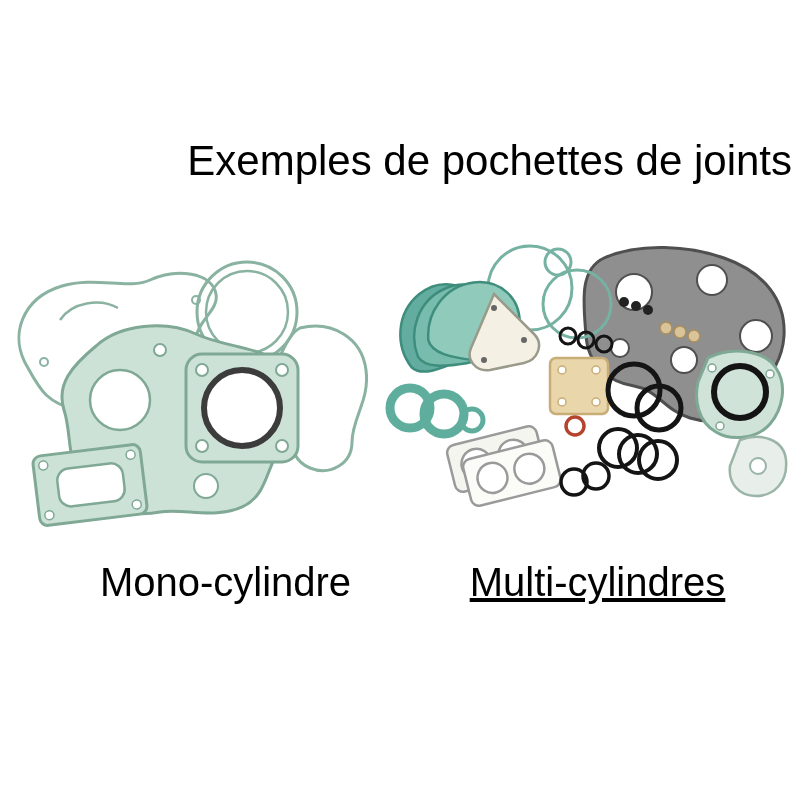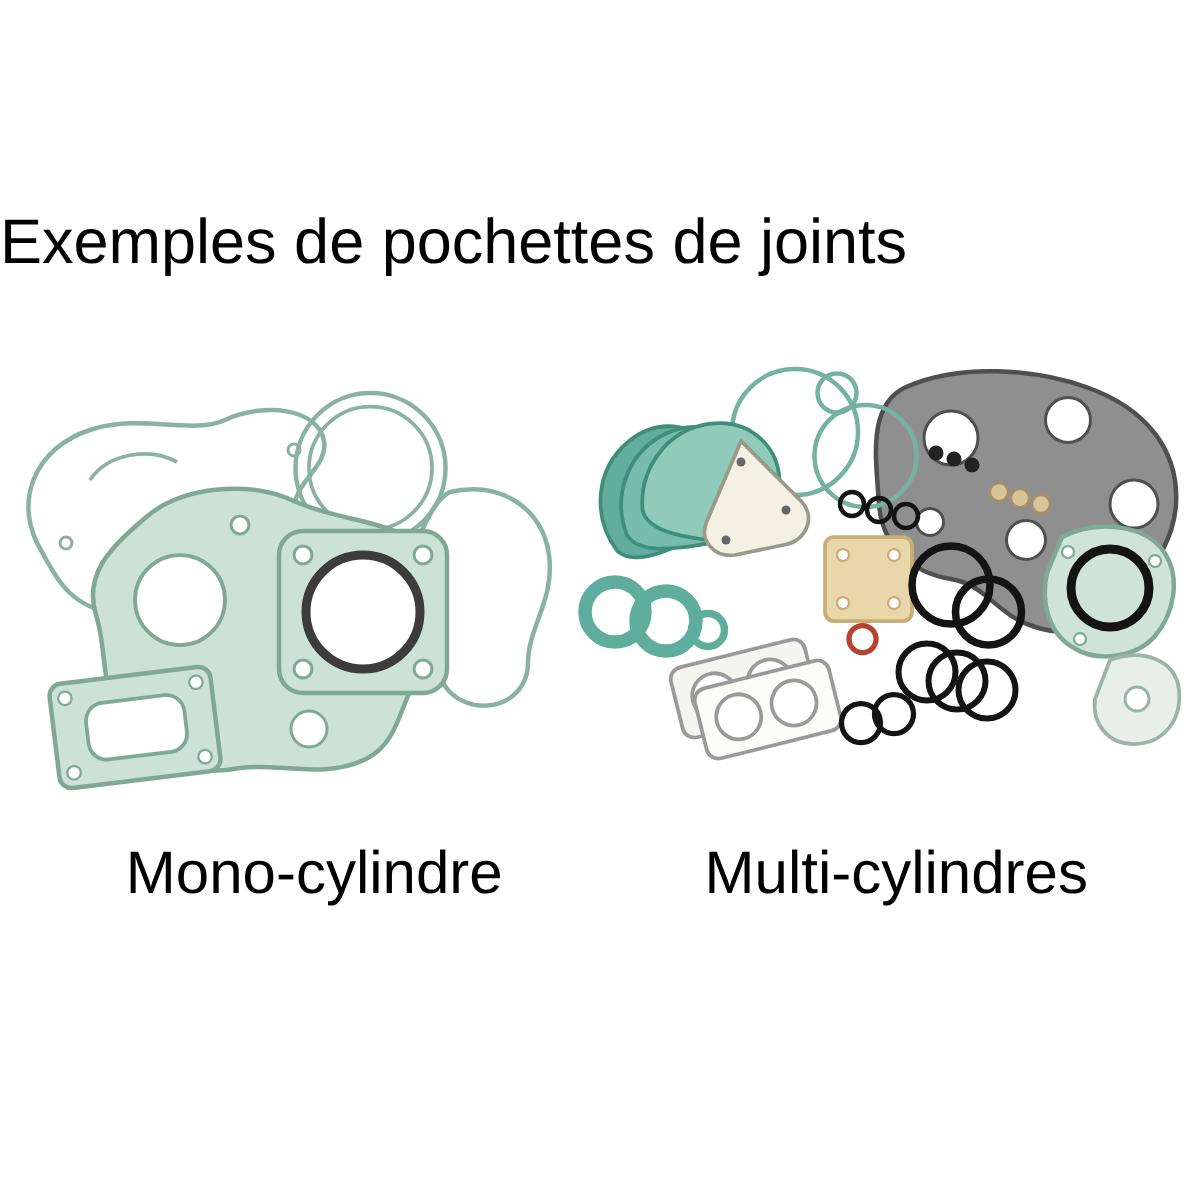--- a/index.html
+++ b/index.html
@@ -14,41 +14,41 @@
     background: #ffffff;
     overflow: hidden;
     font-family: "Liberation Sans", sans-serif;
     color: #000000;
   }
   .title {
     position: absolute;
     top: 136px;
     left: 0;
     width: 792px;
-    text-align: left;
+    text-align: right;
     font-size: 42px;
     line-height: 1.2;
     letter-spacing: 0px;
   }
   .cluster {
     position: absolute;
     margin: 0;
     padding: 0;
   }
   .cluster-left  { left: 0px;   top: 250px; width: 395px; height: 300px; }
   .cluster-right { left: 372px; top: 240px; width: 425px; height: 300px; }
   .caption {
     position: absolute;
     top: 560px;
     font-size: 40px;
     text-align: center;
     white-space: nowrap;
   }
-  .caption-left  { left: 0px;   width: 395px; padding-left: 12px; }
-  .caption-right { left: 395px; width: 405px; }
+  .caption-left  { left: 16px;   width: 395px; padding-left: 12px; }
+  .caption-right { left: 395px; width: 405px; text-decoration: underline; }
 </style>
 </head>
 <body>
 
 <div class="canvas">
 
   <header class="title">
     <div>Exemples de pochettes de joints</div>
   </header>
 

